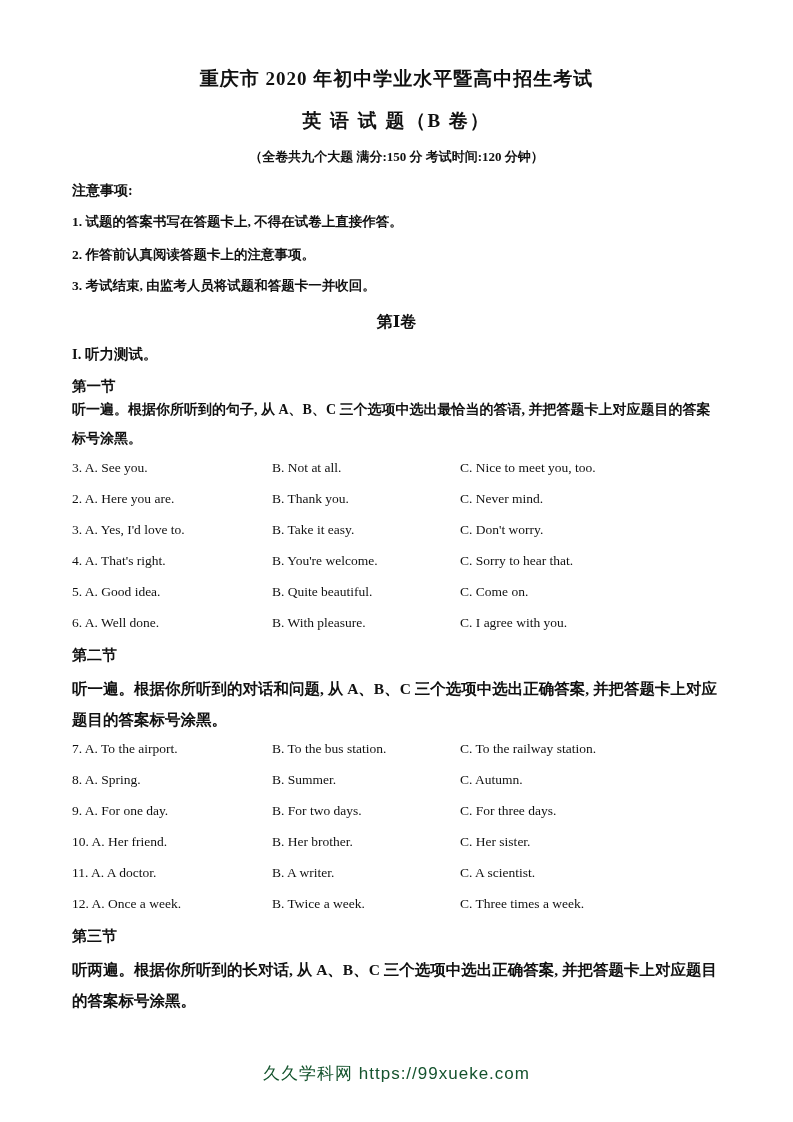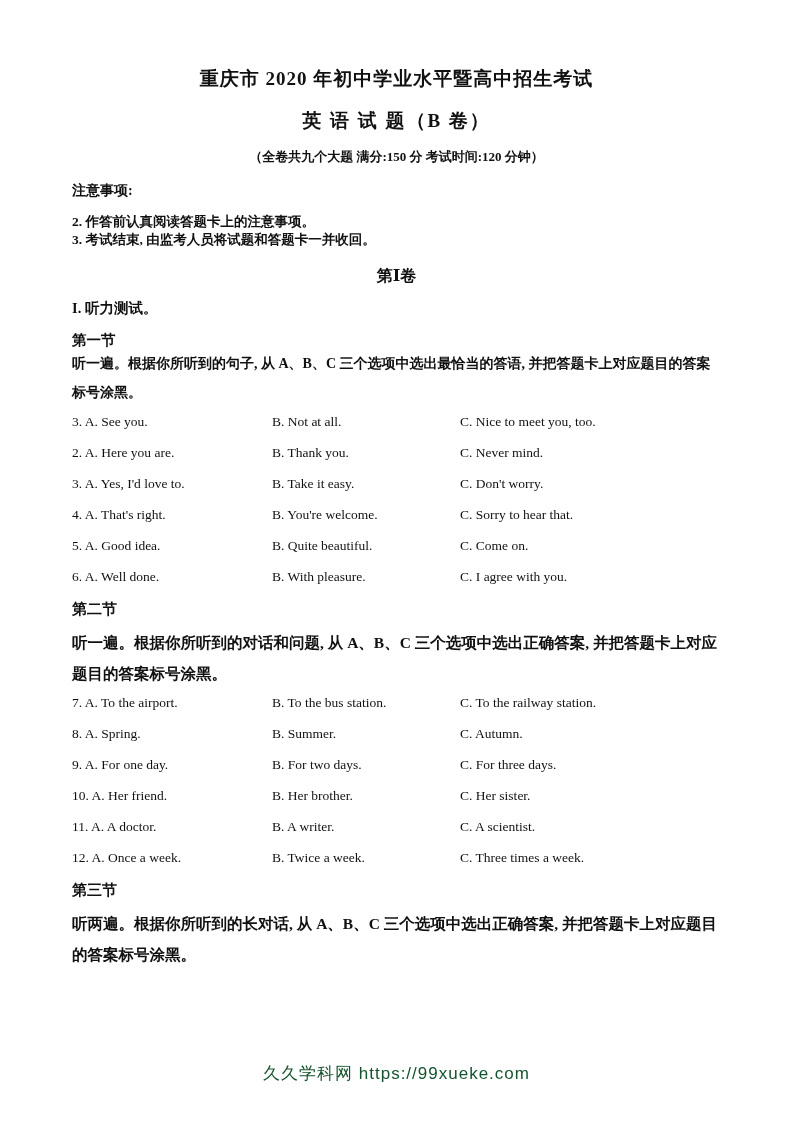--- a/index.html
+++ b/index.html
@@ -23,21 +23,21 @@
     text-align:center; font-size:19px; font-weight:bold;
     line-height:26px; margin-bottom:14px; letter-spacing:2px;font-family:Liberation Serif, serif;
   }
   .meta {
     text-align:center; font-size:13px; font-weight:bold;
     line-height:18px; margin-bottom:16px;
   }
   .notes-heading { font-size:14px; font-weight:bold; line-height:18px; margin-bottom:13px; }
   .note { font-size:13.5px; font-weight:bold; line-height:18px; }
   .note-1 { margin-bottom:15px; }
-  .note-2 { }
+  .note-2 { margin-bottom:13px; }
   .note-3 { margin-bottom:16px; }
 
   .part-heading {
     text-align:center; font-size:16px; font-weight:bold;
     line-height:22px; margin-top:12px; margin-bottom:12px;
   }
   .listening-title { font-size:14.5px; font-weight:bold; line-height:18px; margin-bottom:14px; }
   .sec-heading { font-size:14.5px; font-weight:bold; line-height:18px; }
 
   .instr-1 { font-size:14px; font-weight:bold; line-height:29px; margin-bottom:6px; }
@@ -64,20 +64,21 @@
 <body>
 
 <div class="page">
   <div class="content">
 
     <div class="title">重庆市 2020 年初中学业水平暨高中招生考试</div>
     <div class="subtitle">英 语 试 题（B 卷）</div>
     <div class="meta">（全卷共九个大题  满分:150 分  考试时间:120 分钟）</div>
 
     <div class="notes-heading">注意事项:</div>
+    <div class="note note-1">1. 试题的答案书写在答题卡上, 不得在试卷上直接作答。</div>
     <div class="note note-2">2. 作答前认真阅读答题卡上的注意事项。</div>
     <div class="note note-3">3. 考试结束, 由监考人员将试题和答题卡一并收回。</div>
 
     <div class="part-heading">第Ⅰ卷</div>
     <div class="listening-title">I. 听力测试。</div>
 
     <div class="sec-heading">第一节</div>
     <div class="instr-1">听一遍。根据你所听到的句子, 从 A、B、C 三个选项中选出最恰当的答语, 并把答题卡上对应题目的答案标号涂黑。</div>
 
     <div class="qlist-1">

